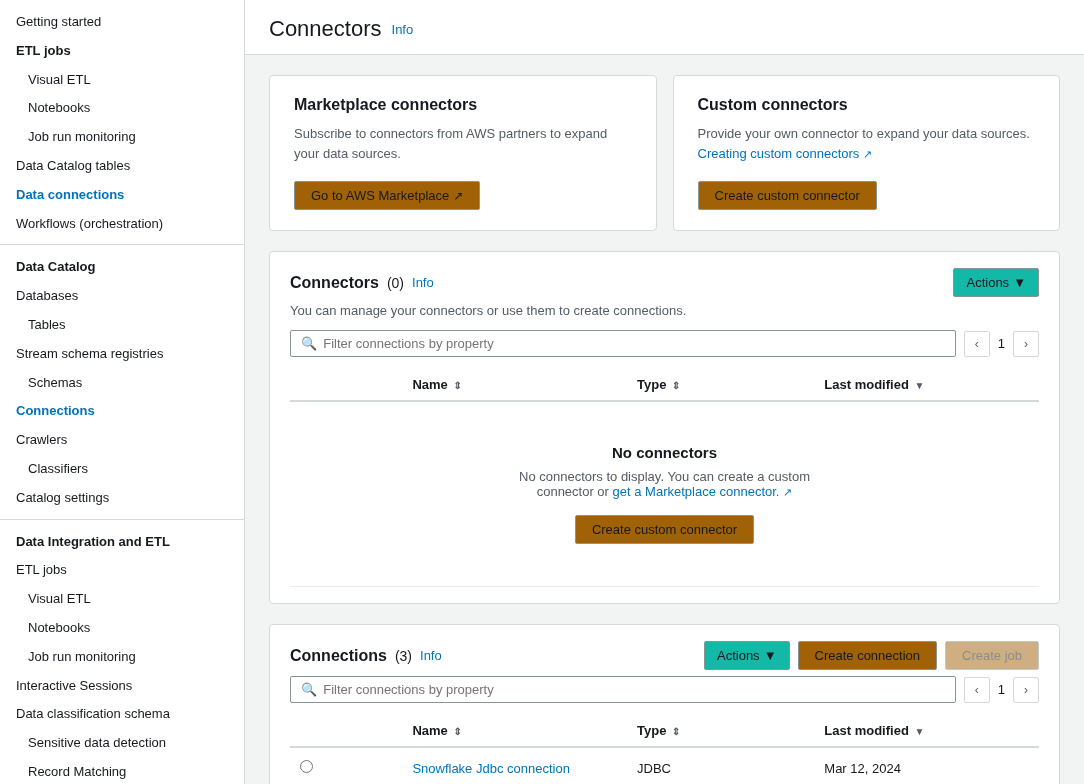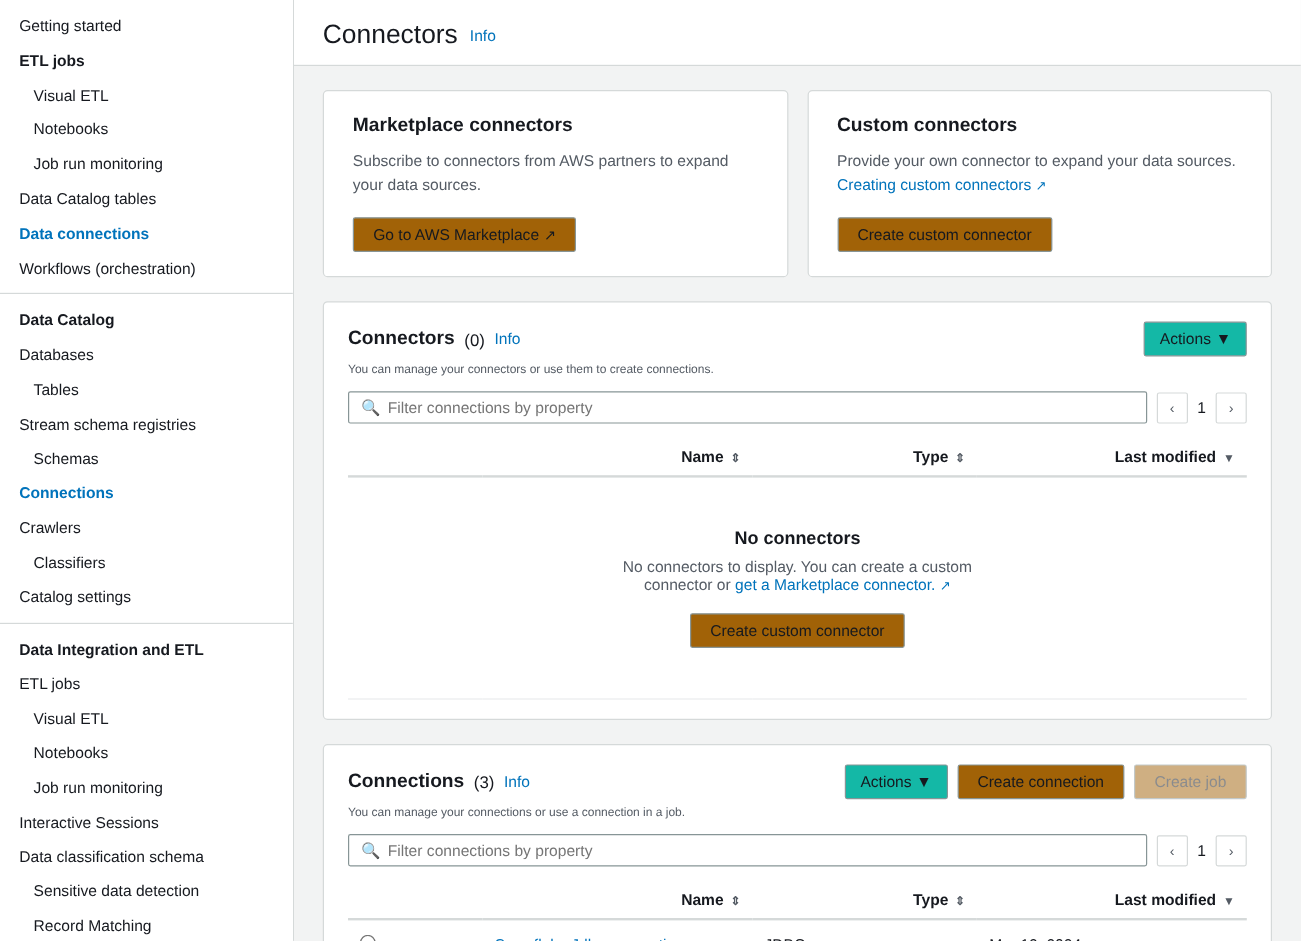--- a/index.html
+++ b/index.html
@@ -125,21 +125,21 @@
       font-size: 16px;
       font-weight: 700;
       color: #16191f;
     }
     .panel-count {
       font-size: 14px;
       font-weight: 400;
       color: #16191f;
     }
     .panel-desc {
-      font-size: 10px;
+      font-size: 13px;
       color: #545b64;
       margin-bottom: 12px;
     }
     .panel-actions {
       display: flex;
       align-items: center;
       gap: 8px;
     }
     .btn-with-arrow {
       display: inline-flex;
@@ -221,21 +221,20 @@
       white-space: nowrap;
     }
     .data-table td {
       padding: 12px 10px;
       border-bottom: 1px solid #e9ebed;
       font-size: 13px;
       color: #16191f;
     }
     .data-table th.sortable {
       cursor: pointer;
-      text-align: right;
     }
     .sort-icon { color: #545b64; font-size: 10px; margin-left: 2px; }
     .col-checkbox { width: 32px; }
     .col-name { width: 30%; }
     .col-type { width: 25%; }
     .col-modified { width: 30%; }
 
     
     .empty-state {
       text-align: center;
@@ -403,21 +402,20 @@
             <span>▼</span>
           </button>
           <button class="btn">
             <span>Create connection</span>
           </button>
           <button class="btn btn-disabled" disabled="">
             <span>Create job</span>
           </button>
         </div>
       </div>
-      <div class="panel-desc">You can manage your connections or use a connection in a job.</div>
       <div class="filter-row">
         <div class="filter-input-wrap">
           <span style="color:#545b64; font-size:13px;">🔍</span>
           <input type="text" placeholder="Filter connections by property" style="">
         </div>
         <div class="pagination">
           <button class="pagination-btn">‹</button>
           <span class="pagination-page">1</span>
           <button class="pagination-btn">›</button>
         </div>

